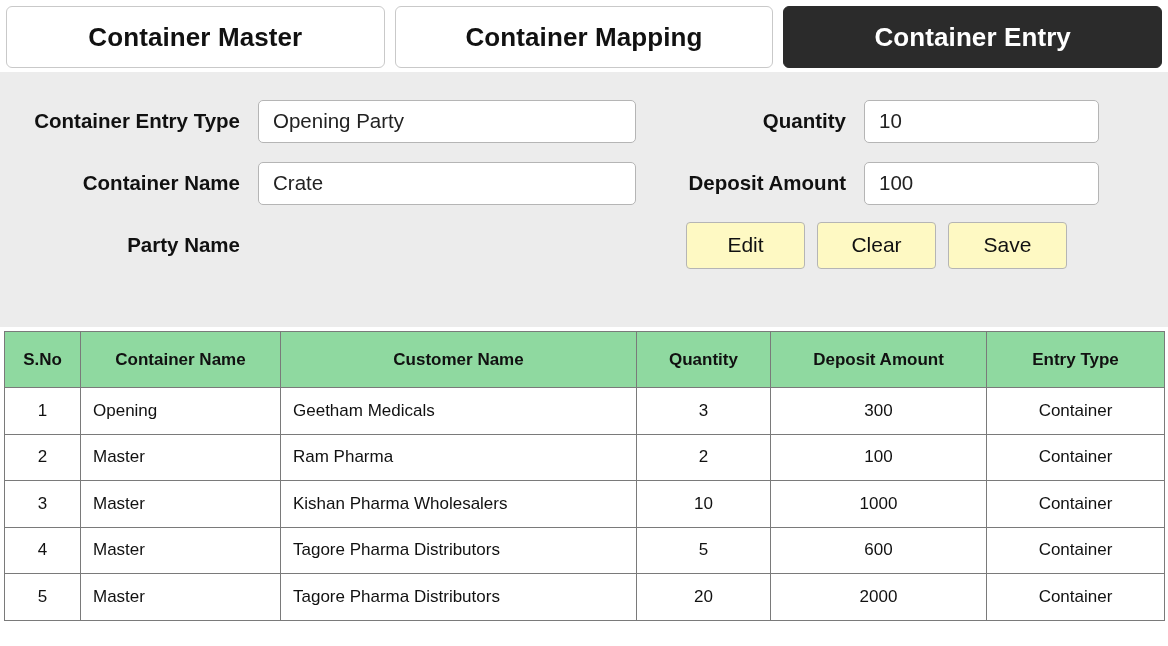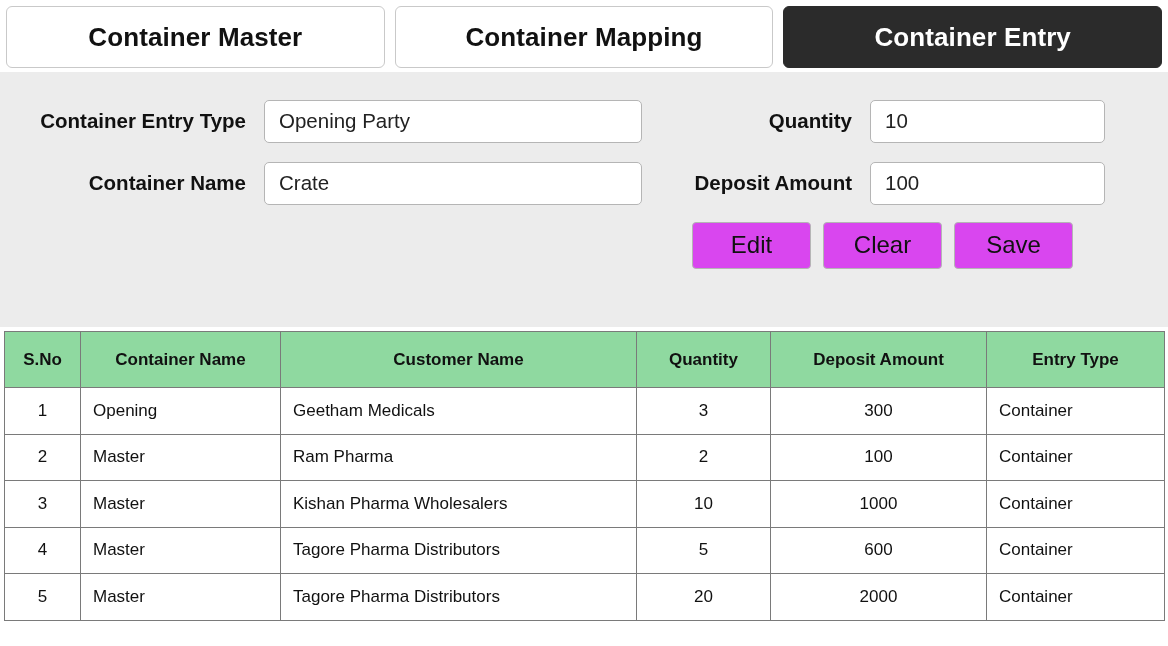--- a/index.html
+++ b/index.html
@@ -52,21 +52,20 @@
     background: #ececec;
     height: 255px;
     padding: 18px 0 0 0;
     position: relative;
   }
   .form-grid {
     display: grid;
     grid-template-columns: 258px 378px 50px 178px 240px;
     grid-template-rows: 62px 62px 62px;
     align-items: center;
-    padding-left: 6px;
   }
   .lbl {
     text-align: right;
     padding-right: 18px;
     font-size: 20.5px;
     font-weight: bold;
     color: #111111;
     white-space: nowrap;
   }
   .txt {
@@ -87,24 +86,24 @@
   .btn-row {
     grid-column: 4 / span 2;
     display: flex;
     gap: 12px;
     align-items: center;
     justify-content: flex-start;
   }
   .btn {
     width: 119px;
     height: 47px;
-    background: #d946ef;
+    background: #fef9c3;
     border: 1px solid #b5b5b5;
     border-radius: 4px;
-    font-size: 24px;
+    font-size: 21px;
     color: #111111;
     display: flex;
     align-items: center;
     justify-content: center;
     cursor: pointer;
     font-family: "Liberation Sans", sans-serif;
   }
 
   
   .table-wrap {
@@ -130,21 +129,21 @@
     font-size: 17px;
     text-align: center;
     height: 56px;
   }
   table.grid td { background: #ffffff; }
   .c-sno   { width: 76px;  text-align: center; }
   .c-cont  { width: 200px; text-align: left; }
   .c-cust  { width: 356px; text-align: left; }
   .c-qty   { width: 134px; text-align: center; }
   .c-dep   { width: 216px; text-align: center; }
-  .c-type  { width: 178px; }
+  .c-type  { width: 178px; text-align: center; }
   thead .c-cont, thead .c-cust { text-align: left; }
 </style>
 </head>
 <body>
 
 <div class="app">
 
   <div class="tabbar">
     <div class="tab">Container Master</div>
     <div class="tab">Container Mapping</div>
@@ -159,20 +158,21 @@
       <div class="cell-spacer"></div>
       <div class="lbl">Quantity</div>
       <div class="txt right-col">10</div>
 
       <div class="lbl">Container Name</div>
       <div class="txt">Crate</div>
       <div class="cell-spacer"></div>
       <div class="lbl">Deposit Amount</div>
       <div class="txt right-col">100</div>
 
+      <div class="lbl">Party Name</div>
       <div class="cell-spacer"></div>
       <div class="btn-row">
         <div class="btn">Edit</div>
         <div class="btn">Clear</div>
         <div class="btn">Save</div>
       </div>
 
     </div>
   </div>
 

